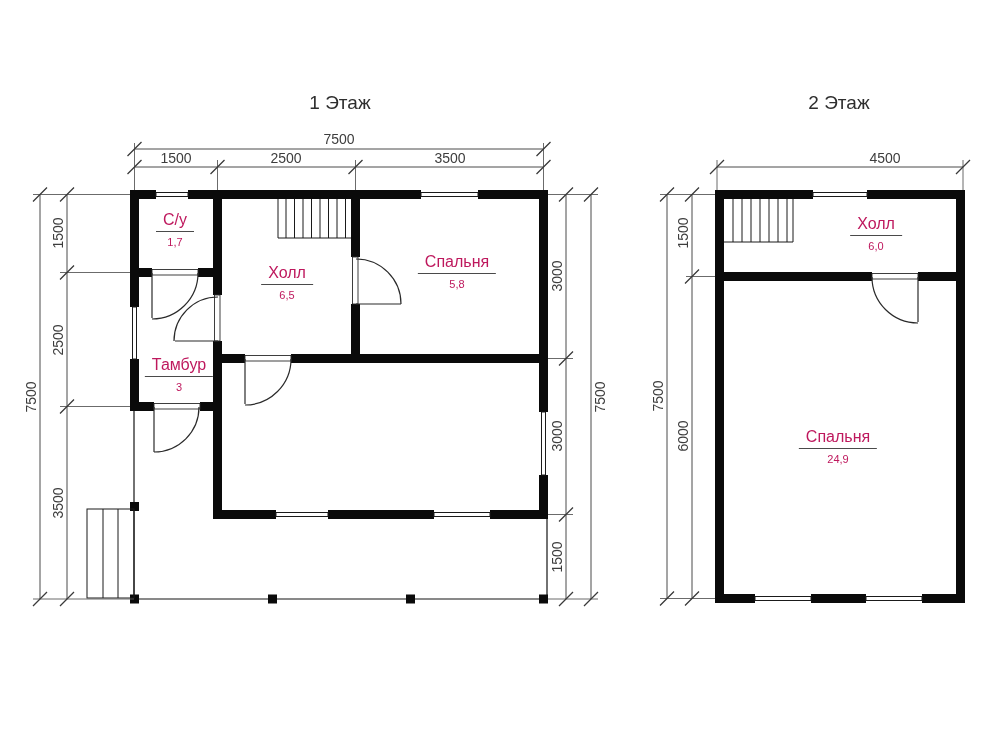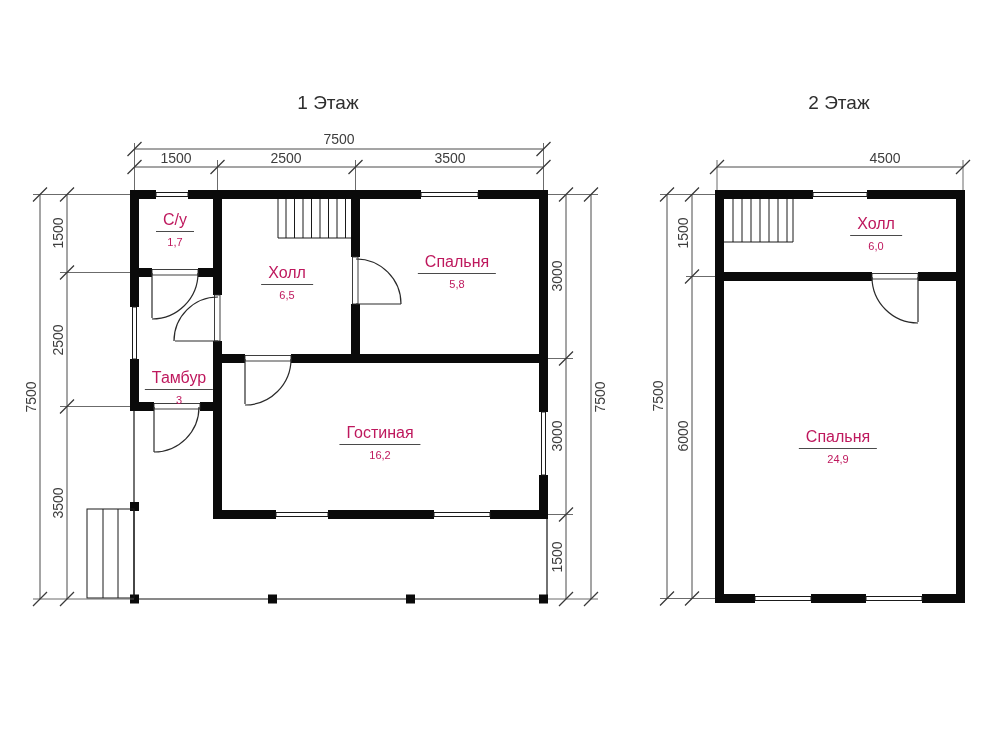--- a/index.html
+++ b/index.html
@@ -220,42 +220,38 @@
 
         <path class="dimline" d="M667,194.5 V598.5"></path>
         <path class="tick" d="M660,201.5 L674,187.5 M660,605.5 L674,591.5"></path>
 
         <path class="dimline" d="M692,194.5 V598.5"></path>
         <path class="tick" d="M685,201.5 L699,187.5 M685,283.5 L699,269.5 M685,605.5 L699,591.5"></path>
       </g>
     </g>
   </svg>
 
-  <div class="plan-title" style="left:328px;top:92px">1 Этаж</div>
+  <div class="plan-title" style="left:340px;top:92px">1 Этаж</div>
   <div class="plan-title" style="left:839px;top:92px">2 Этаж</div>
 
   <div class="room-label" style="left:175px;top:211px">
     <div class="room-name">С/у</div>
     <div class="room-area">1,7</div>
   </div>
   <div class="room-label" style="left:287px;top:264px">
     <div class="room-name">Холл</div>
     <div class="room-area">6,5</div>
   </div>
   <div class="room-label" style="left:457px;top:253px">
     <div class="room-name">Спальня</div>
     <div class="room-area">5,8</div>
   </div>
-  <div class="room-label" style="left:179px;top:369px">
+  <div class="room-label" style="left:179px;top:356px">
     <div class="room-name">Тамбур</div>
     <div class="room-area">3</div>
-  </div>
-  <div class="room-label" style="left:380px;top:424px">
-    <div class="room-name">Гостиная</div>
-    <div class="room-area">16,2</div>
   </div>
 
   <div class="room-label" style="left:876px;top:215px">
     <div class="room-name">Холл</div>
     <div class="room-area">6,0</div>
   </div>
   <div class="room-label" style="left:838px;top:428px">
     <div class="room-name">Спальня</div>
     <div class="room-area">24,9</div>
   </div>

